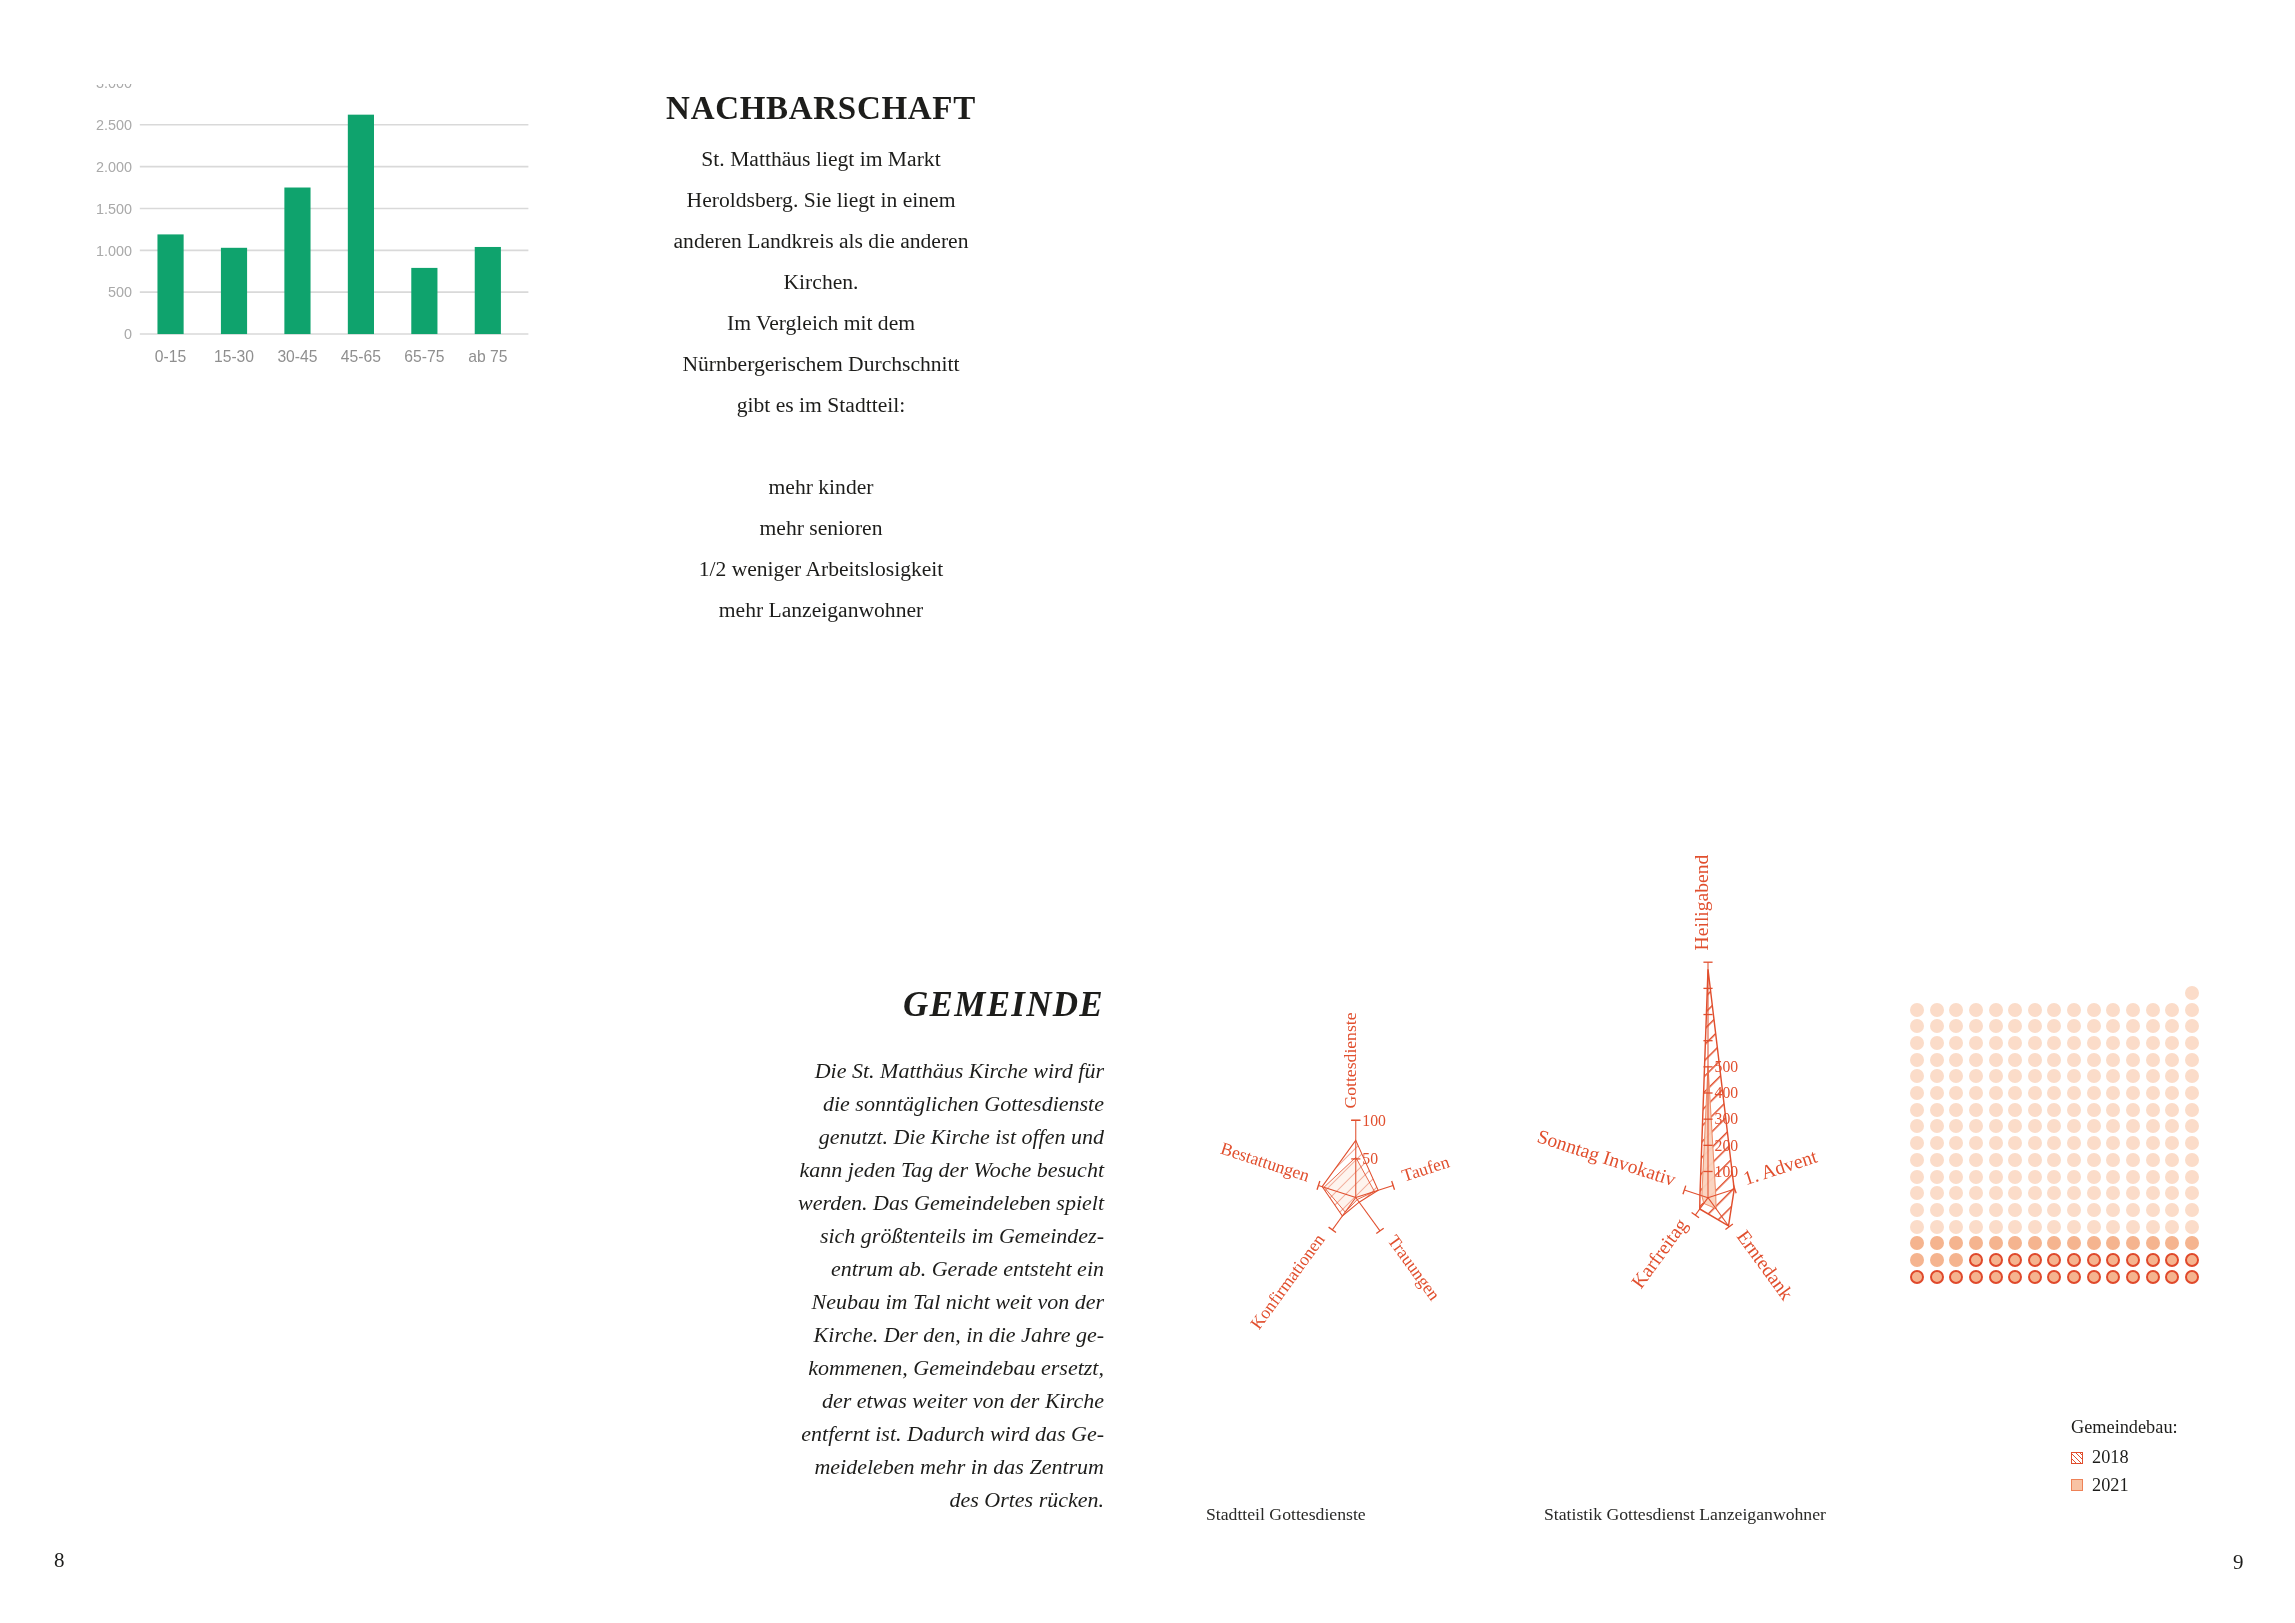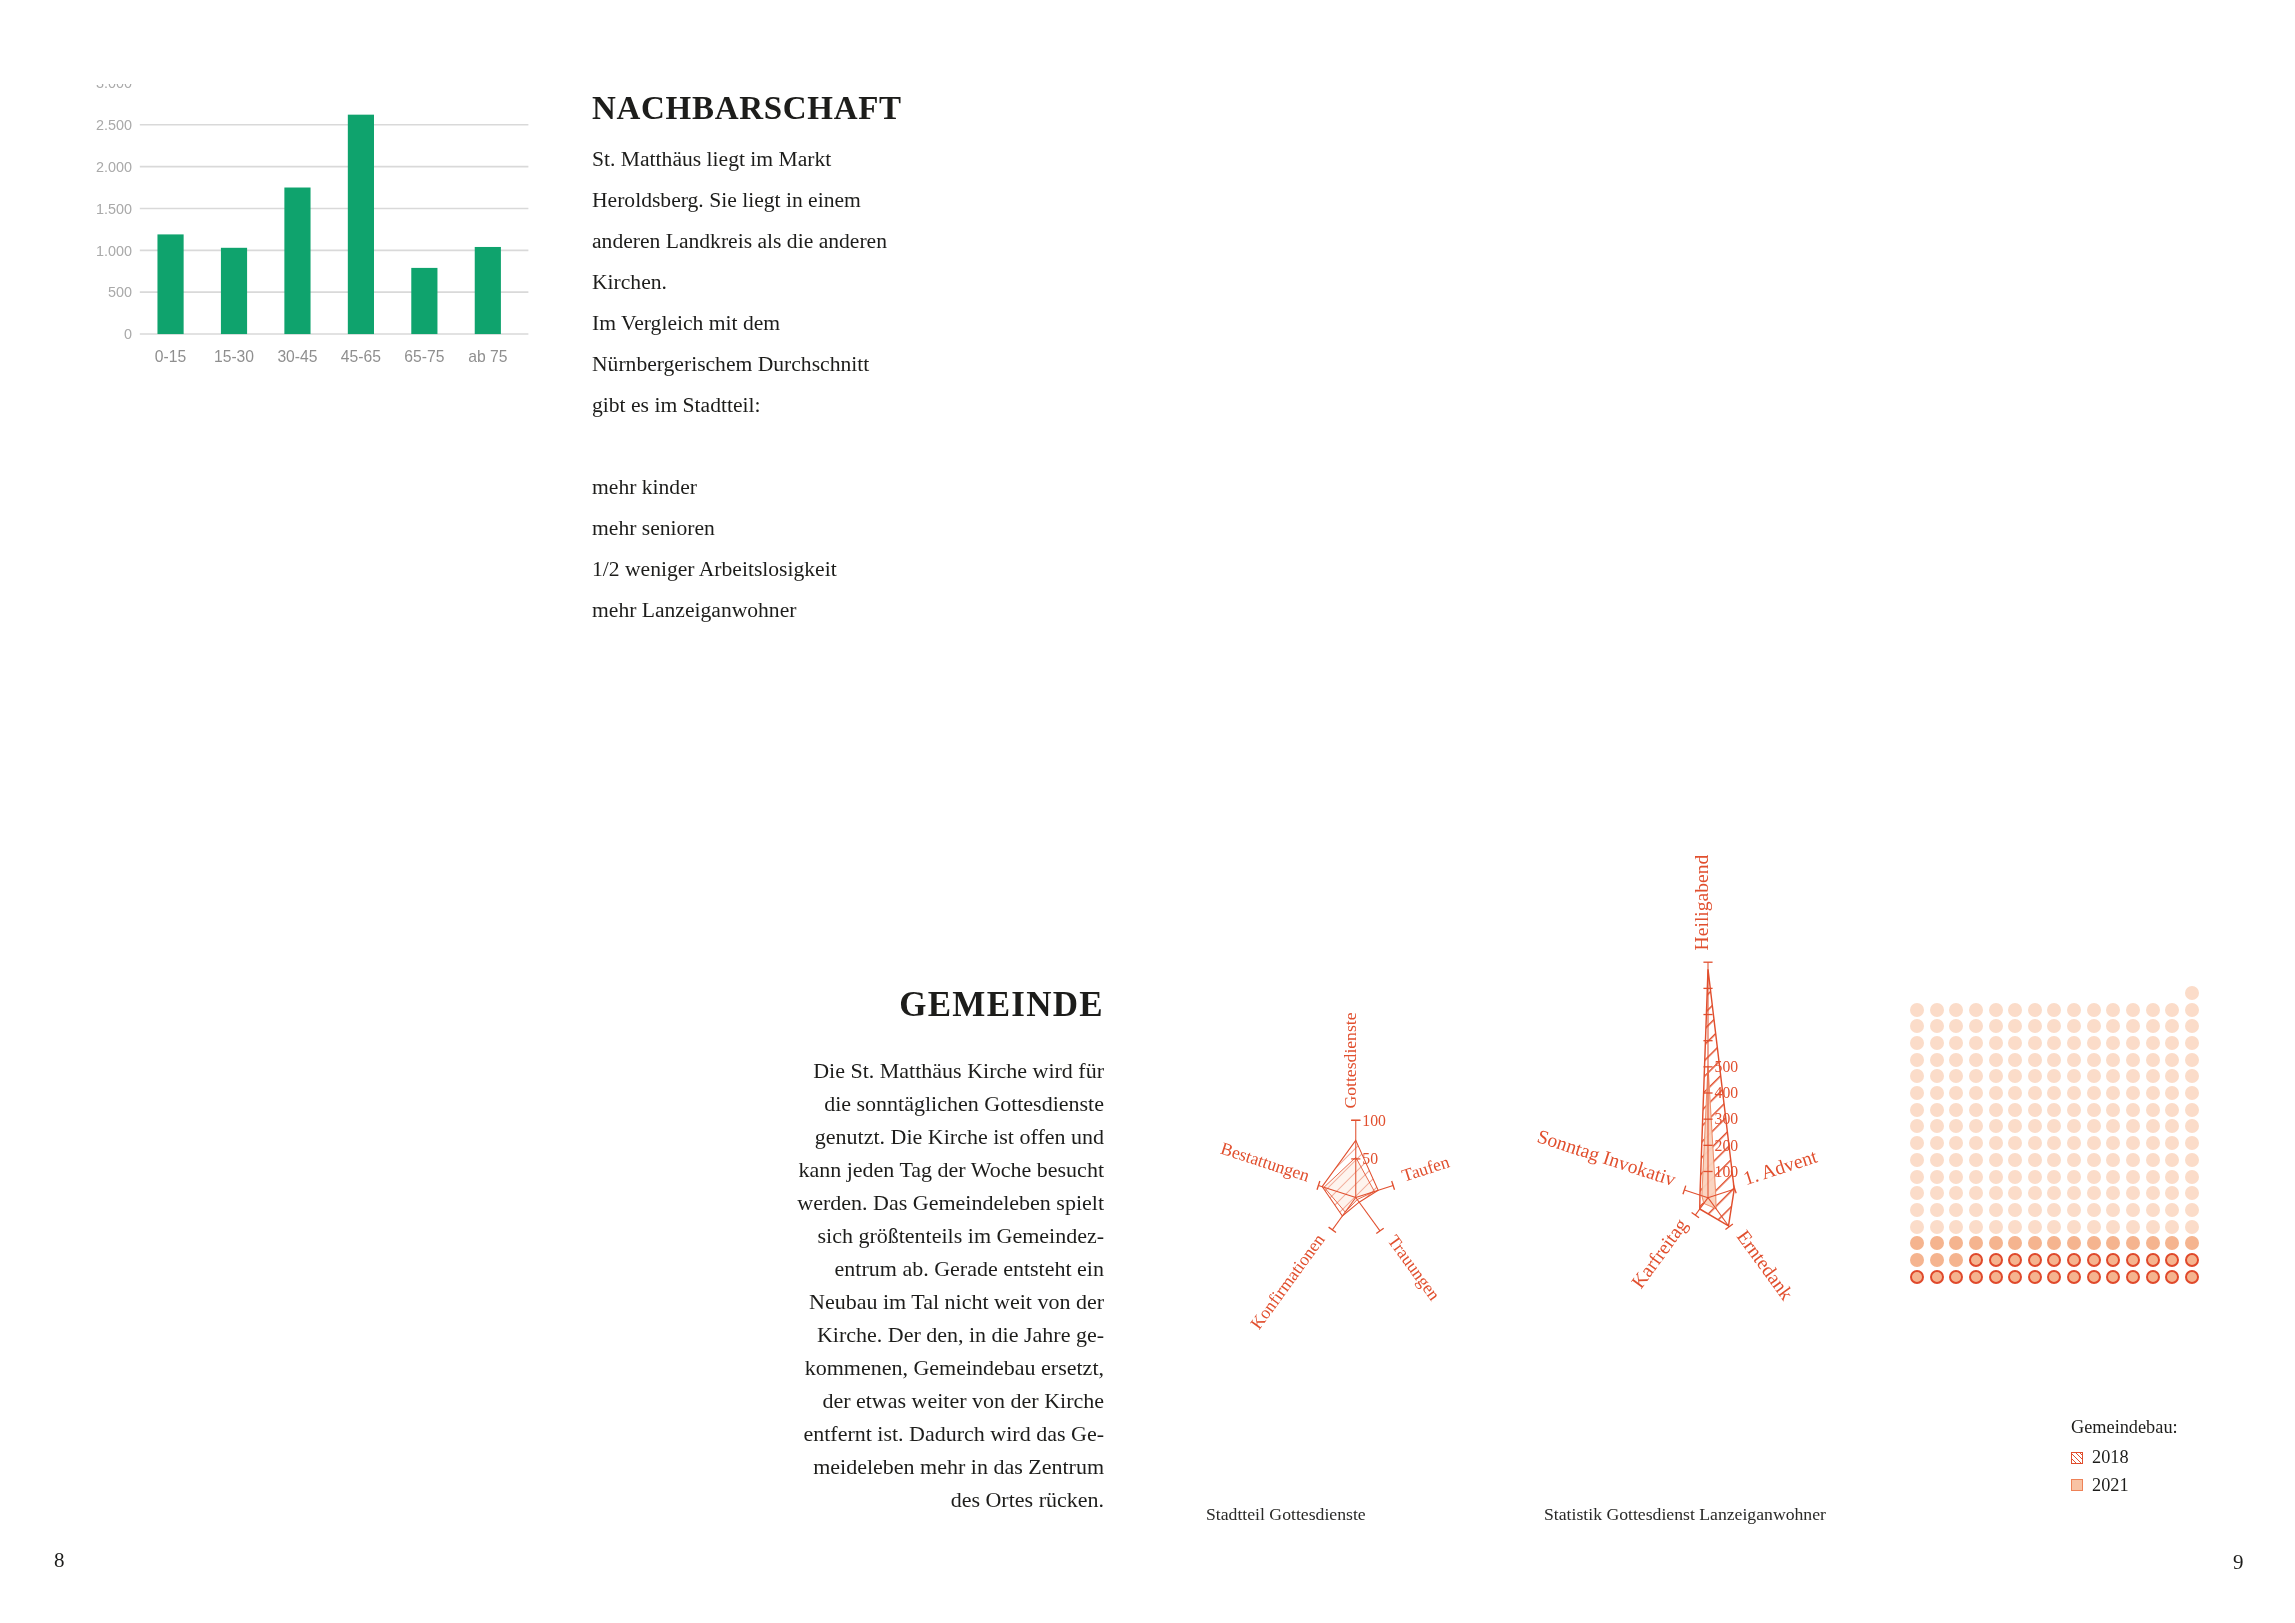--- a/index.html
+++ b/index.html
@@ -65,37 +65,37 @@
       <rect x="317" y="158" width="40" height="224" fill="#0fa36d"></rect>
       <text x="337" y="424" text-anchor="middle" class="xtick">30-45</text>
       <rect x="414" y="46.639999999999986" width="40" height="335.36" fill="#0fa36d"></rect>
       <text x="434" y="424" text-anchor="middle" class="xtick">45-65</text>
       <rect x="511" y="280.88" width="40" height="101.11999999999999" fill="#0fa36d"></rect>
       <text x="531" y="424" text-anchor="middle" class="xtick">65-75</text>
       <rect x="608" y="248.88" width="40" height="133.12" fill="#0fa36d"></rect>
       <text x="628" y="424" text-anchor="middle" class="xtick">ab 75</text>
     </svg>
 
-  <div class="abs" style="left:592px;top:90px;width:458px;">
+  <div class="abs" style="left:592px;top:90px;width:458px;text-align:center;">
     <div class="h-title">NACHBARSCHAFT</div>
     <div class="body-copy" style="margin-top:11.8px;">St. Matthäus liegt im Markt
 Heroldsberg. Sie liegt in einem
 anderen Landkreis als die anderen
 Kirchen.
 Im Vergleich mit dem
 Nürnbergerischem Durchschnitt
 gibt es im Stadtteil:
 
 mehr kinder
 mehr senioren
 1/2 weniger Arbeitslosigkeit
 mehr Lanzeiganwohner</div>
   </div>
 
-  <div class="abs gem-wrap" style="left:641px;top:985px;width:463px;">
+  <div class="abs gem-wrap" style="left:641px;top:985px;width:463px;font-style:italic;">
     <div class="gem-title">GEMEINDE</div>
     <div class="gem-body">Die St. Matthäus Kirche wird für
 die sonntäglichen Gottesdienste
 genutzt. Die Kirche ist offen und
 kann jeden Tag der Woche besucht
 werden.  Das Gemeindeleben spielt
 sich größtenteils im Gemeindez-
 entrum ab. Gerade entsteht ein
 Neubau im Tal nicht weit von der
 Kirche. Der den, in die Jahre ge-

